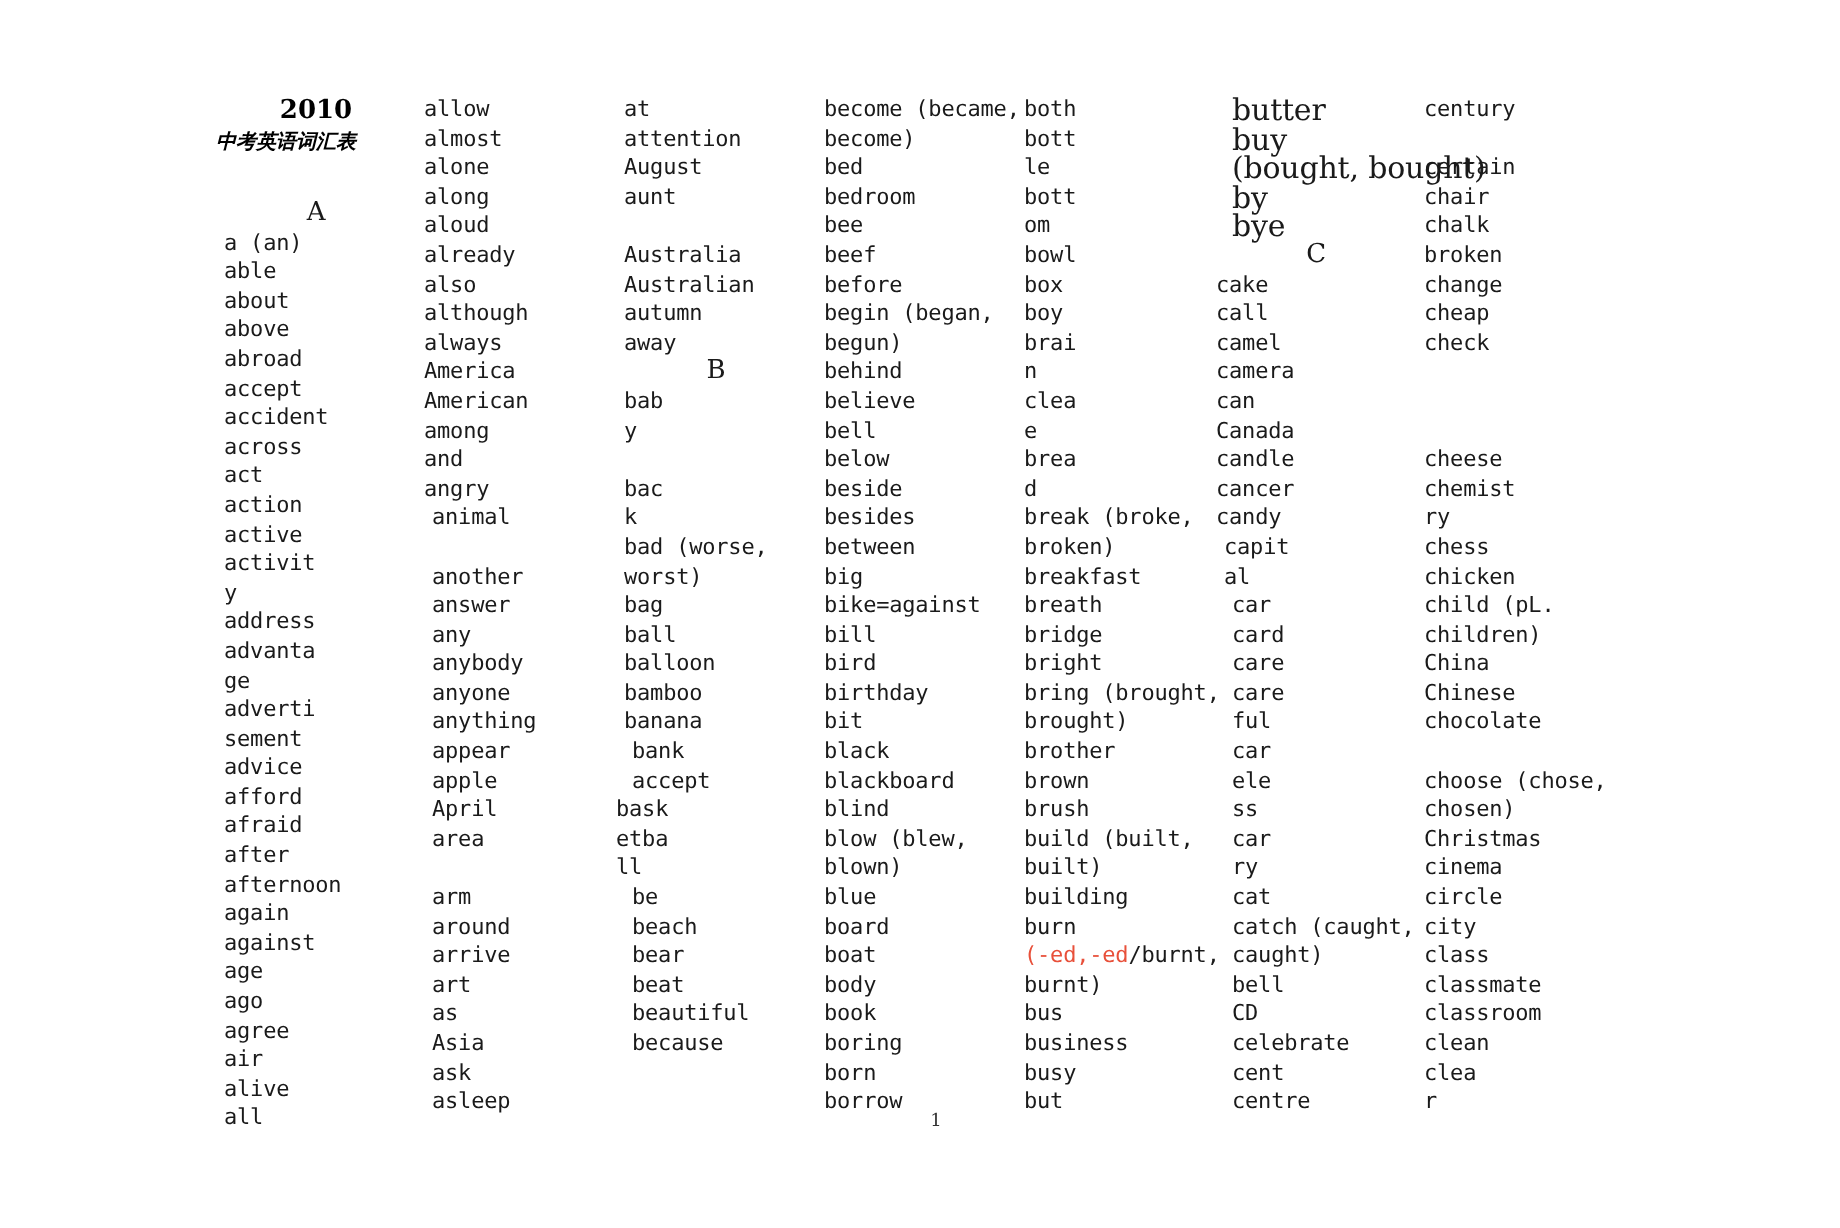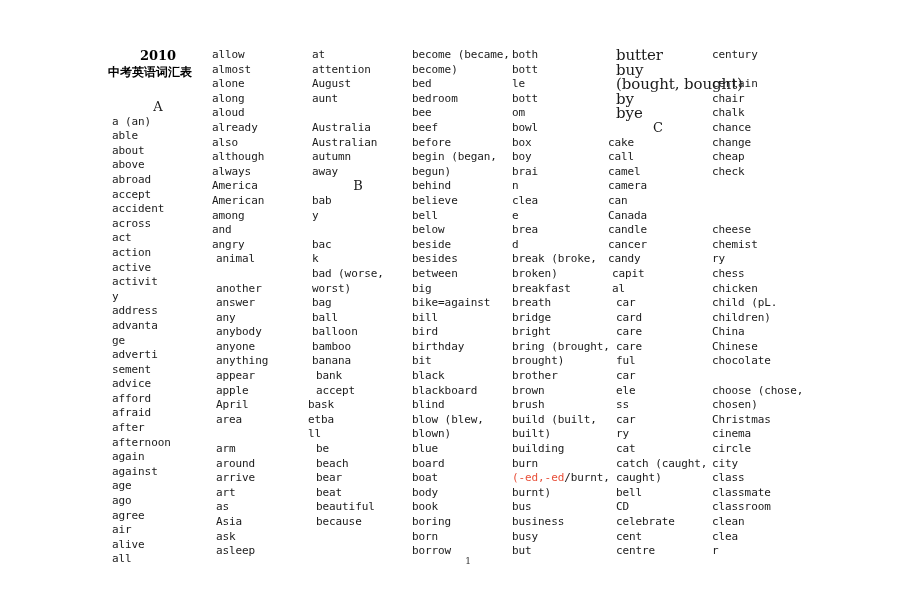--- a/index.html
+++ b/index.html
@@ -73,22 +73,23 @@
   }
   .doc-title .t-year {
     display: block;
     text-align: center;
     font-family: "DejaVu Serif", serif;
     font-size: 13px;
   }
   .doc-title .t-cn {
     display: block;
     text-align: left;
-    font-size: 12px;
+    font-size: 10px;
     letter-spacing: 0px;
+    font-style: italic;
   }
   .title-spacer { height: 52px; }
   .page-number {
     position: absolute;
     left: 0;
     top: 556px;
     width: 920px;
     text-align: center;
     font-family: "DejaVu Serif", serif;
     font-size: 9px;
@@ -323,21 +324,21 @@
         <div class="entry ind2">celebrate</div>
         <div class="entry ind2">cent</div>
         <div class="entry ind2">centre</div>
       </div>
       <div class="col">
         <div class="entry ind1">century</div>
         <div class="entry blank"></div>
         <div class="entry ind1">certain</div>
         <div class="entry ind1">chair</div>
         <div class="entry ind1">chalk</div>
-        <div class="entry ind1">chance</div>
+        <div class="entry ind1">broken</div>
         <div class="entry ind1">change</div>
         <div class="entry ind1">cheap</div>
         <div class="entry ind1">check</div>
         <div class="entry blank"></div>
         <div class="entry blank"></div>
         <div class="entry blank"></div>
         <div class="entry ind1">cheese</div>
         <div class="entry ind1">chemist</div>
         <div class="entry ind1">ry</div>
         <div class="entry ind1">chess</div>

